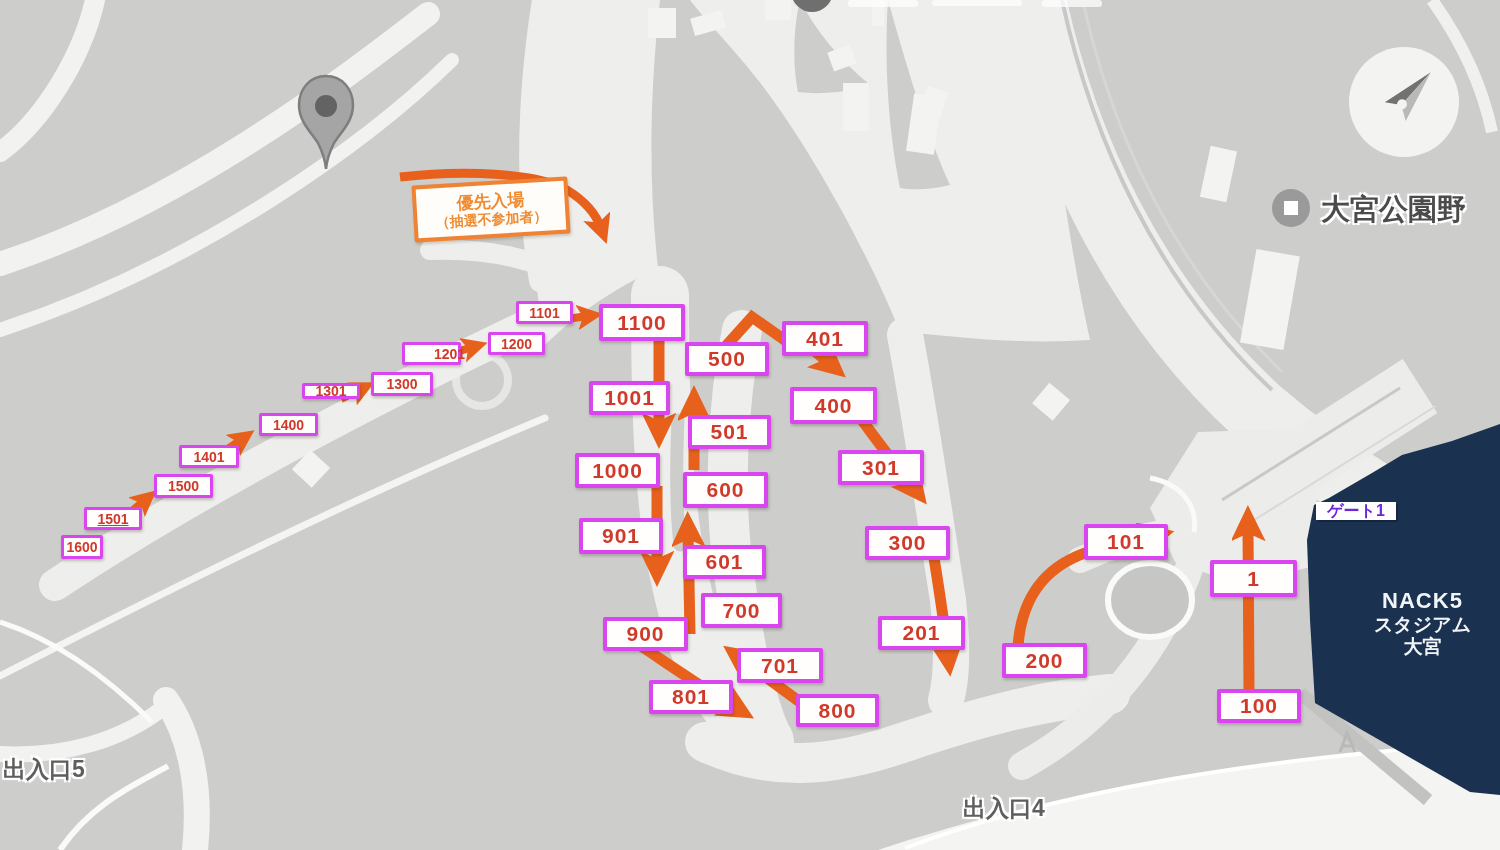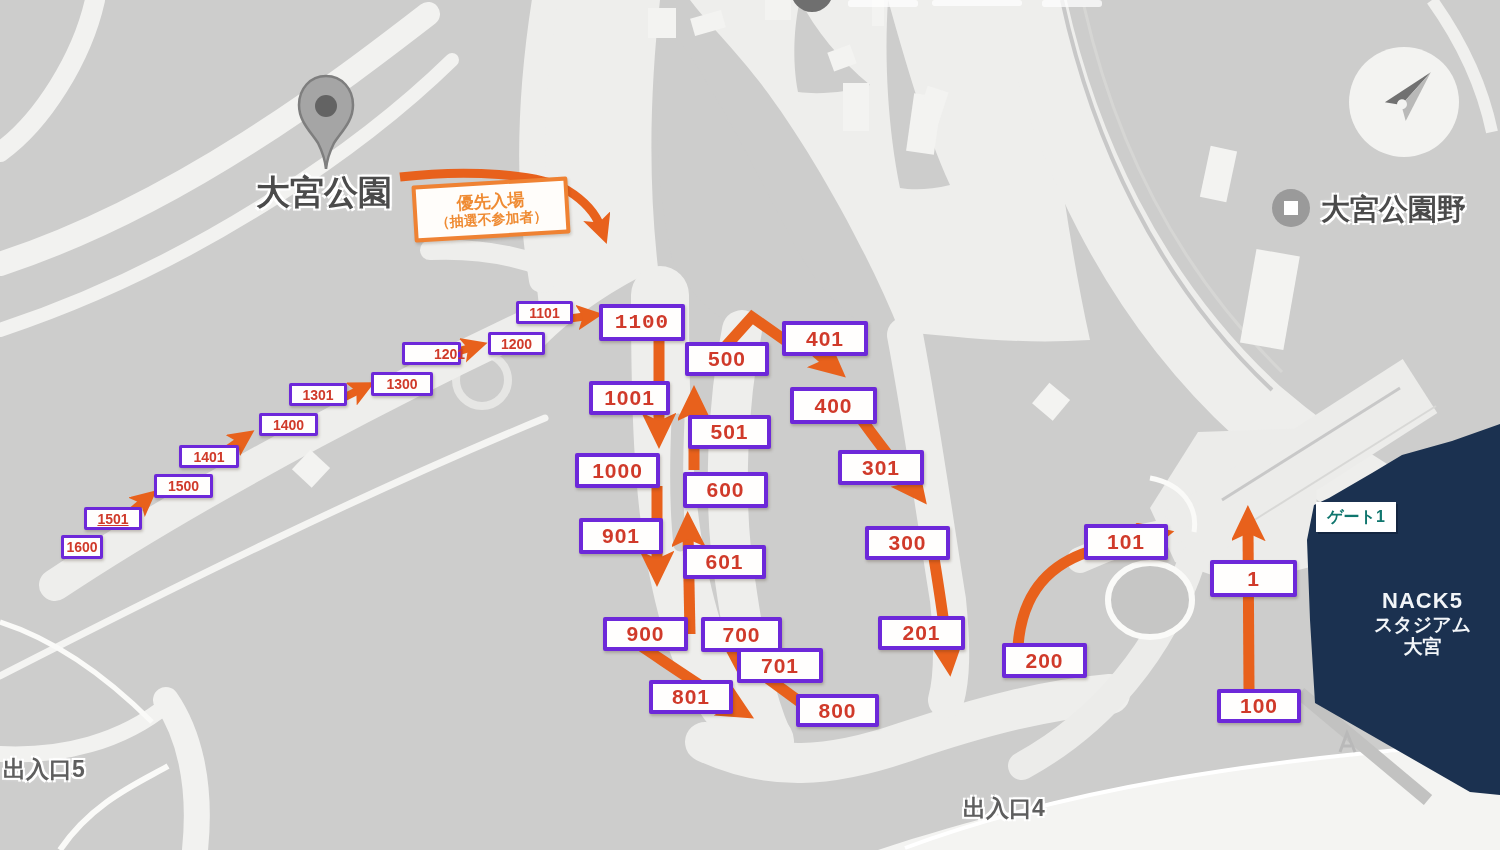--- a/index.html
+++ b/index.html
@@ -8,41 +8,41 @@
     background:#cdcdcc;
     font-family:"Liberation Sans","DejaVu Sans",sans-serif;
   }
   #mapsvg{position:absolute;left:0;top:0;}
   .maplabel{
     position:absolute;color:#4b4b4b;font-weight:bold;white-space:nowrap;
     text-shadow:-2px -2px 0 #fff,2px -2px 0 #fff,-2px 2px 0 #fff,2px 2px 0 #fff,0 0 4px #fff;
   }
   .qbox{
     position:absolute;box-sizing:border-box;background:#fffefd;
-    border:4px solid #6d28d9;border-radius:2px;
+    border:4px solid #d946ef;border-radius:2px;
     color:#d03a2a;font-weight:bold;
     display:flex;align-items:center;justify-content:center;
     box-shadow:1px 2px 3px rgba(60,40,20,.25);
     letter-spacing:1px;
   }
   .qbox.large{font-size:21px;}
   .qbox.small{border-width:3px;font-size:14px;letter-spacing:0;}
   #priority-box{
     position:absolute;left:413px;top:181px;width:156px;height:57px;
     background:#fffdfa;border:4px solid #ef8233;box-sizing:border-box;
     transform:rotate(-3.4deg);border-radius:2px;
     display:flex;flex-direction:column;align-items:center;justify-content:center;
     color:#ef8b33;font-weight:bold;line-height:1.15;
     box-shadow:1px 2px 3px rgba(60,40,20,.2);
   }
   #priority-box .l1{font-size:17px;}
   #priority-box .l2{font-size:14px;}
   #gate-box{
-    position:absolute;left:1316px;top:502px;width:80px;height:30px;
-    background:#fff;color:#0f766e;font-weight:bold;font-size:16px;
+    position:absolute;left:1316px;top:502px;width:80px;height:18px;
+    background:#fff;color:#6d28d9;font-weight:bold;font-size:16px;
     display:flex;align-items:center;justify-content:center;
     box-shadow:2px 2px 0 rgba(10,25,45,.45);
   }
   #stadium-name{
     position:absolute;left:1350px;top:588px;width:145px;text-align:center;
     color:#f2f5f8;font-weight:bold;line-height:1.18;
   }
   #stadium-name .n1{font-size:22px;letter-spacing:1px;}
   #stadium-name .n2{font-size:19px;}
   #stadium-name .n3{font-size:19px;}
@@ -197,21 +197,20 @@
         <circle cx="0" cy="3" r="5" fill="#f3f3f1"></circle>
       </g>
     </g>
 
     <g>
       <circle cx="1291" cy="208" r="19" fill="#9a9a9a"></circle>
       <rect x="1284" y="201" width="14" height="14" fill="#ffffff"></rect>
     </g>
   </svg>
 
-  <div class="maplabel" style="left:256px;top:170px;font-size:34px;">大宮公園</div>
 
   <div class="maplabel" style="left:1321px;top:190px;font-size:29px;">大宮公園野</div>
 
   <div class="maplabel" style="left:3px;top:754px;font-size:23px;color:#5e5e5e;">出入口5</div>
 
   <div class="maplabel" style="left:963px;top:793px;font-size:23px;color:#5e5e5e;">出入口4</div>
 
   <div id="priority-box">
     <span class="l1">優先入場</span>
     <span class="l2">（抽選不参加者）</span>
@@ -231,33 +230,33 @@
   <div class="qbox large" style="left:1002px;top:643px;width:85px;height:35px;">200</div>
   <div class="qbox large" style="left:878px;top:616px;width:87px;height:34px;">201</div>
   <div class="qbox large" style="left:865px;top:526px;width:85px;height:34px;">300</div>
   <div class="qbox large" style="left:838px;top:450px;width:86px;height:35px;">301</div>
   <div class="qbox large" style="left:790px;top:387px;width:87px;height:37px;">400</div>
   <div class="qbox large" style="left:782px;top:321px;width:86px;height:35px;">401</div>
   <div class="qbox large" style="left:685px;top:342px;width:84px;height:34px;">500</div>
   <div class="qbox large" style="left:688px;top:415px;width:83px;height:34px;">501</div>
   <div class="qbox large" style="left:683px;top:472px;width:85px;height:36px;">600</div>
   <div class="qbox large" style="left:683px;top:545px;width:83px;height:34px;">601</div>
-  <div class="qbox large" style="left:701px;top:593px;width:81px;height:35px;margin-top:24px;">700</div>
+  <div class="qbox large" style="left:701px;top:593px;width:81px;height:35px;">700</div>
   <div class="qbox large" style="left:737px;top:648px;width:86px;height:35px;">701</div>
   <div class="qbox large" style="left:796px;top:694px;width:83px;height:33px;">800</div>
   <div class="qbox large" style="left:649px;top:680px;width:84px;height:34px;">801</div>
   <div class="qbox large" style="left:603px;top:617px;width:85px;height:34px;">900</div>
   <div class="qbox large" style="left:579px;top:518px;width:84px;height:36px;">901</div>
   <div class="qbox large" style="left:575px;top:453px;width:85px;height:35px;">1000</div>
   <div class="qbox large" style="left:589px;top:381px;width:81px;height:34px;">1001</div>
-  <div class="qbox large" style="left:599px;top:304px;width:86px;height:37px;font-family:Liberation Mono, monospace;">1100</div>
+  <div class="qbox large" style="left:599px;top:304px;width:86px;height:37px;">1100</div>
   <div class="qbox small" style="left:516px;top:301px;width:57px;height:23px;">1101</div>
   <div class="qbox small" style="left:488px;top:332px;width:57px;height:23px;">1200</div>
   <div class="qbox small" style="left:402px;top:342px;width:59px;height:23px;padding-left:36px;">1201</div>
   <div class="qbox small" style="left:371px;top:372px;width:62px;height:24px;">1300</div>
-  <div class="qbox small" style="left:289px;top:383px;width:58px;height:23px;">1301</div>
+  <div class="qbox small" style="left:302px;top:383px;width:58px;height:16px;">1301</div>
   <div class="qbox small" style="left:259px;top:413px;width:59px;height:23px;">1400</div>
   <div class="qbox small" style="left:179px;top:445px;width:60px;height:23px;">1401</div>
   <div class="qbox small" style="left:154px;top:474px;width:59px;height:24px;">1500</div>
   <div class="qbox small" style="left:84px;top:507px;width:58px;height:23px;text-decoration:underline;">1501</div>
   <div class="qbox small" style="left:61px;top:535px;width:42px;height:24px;">1600</div>
 
 </div>
 
 </body></html>

